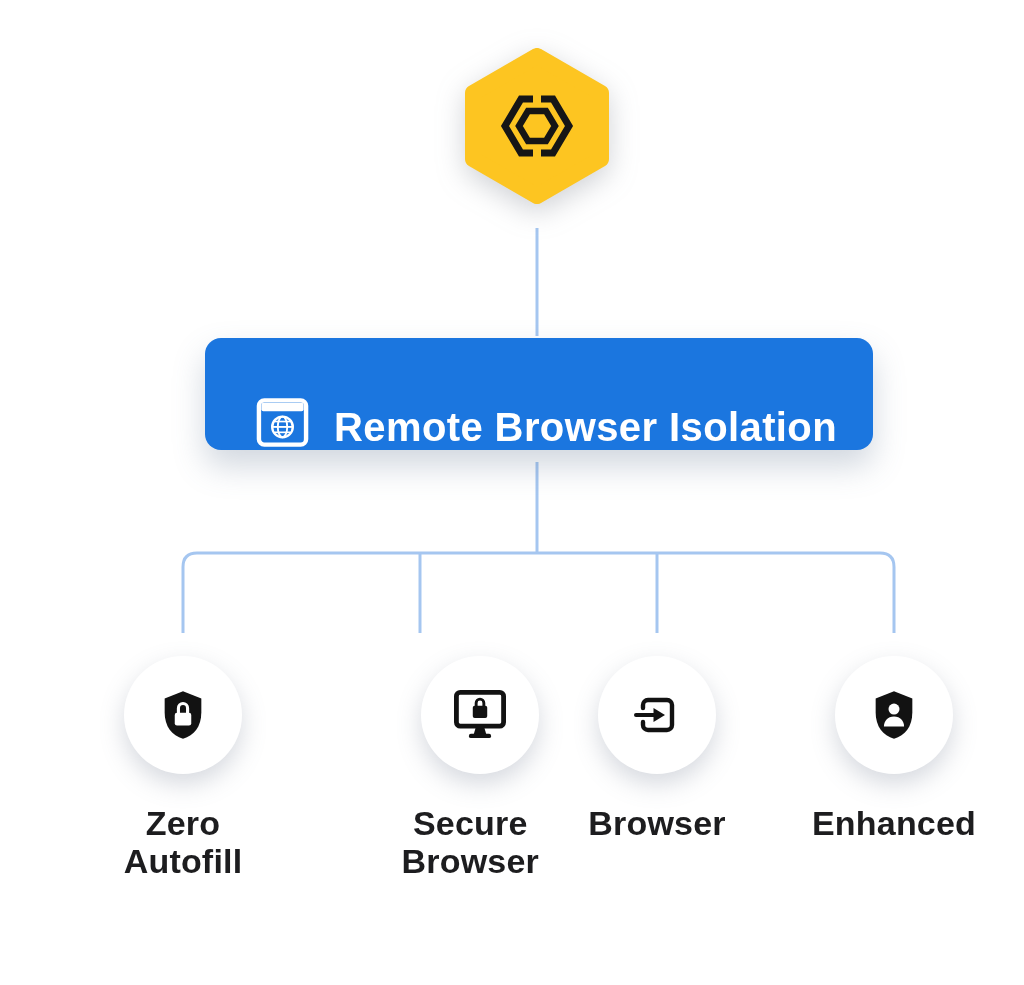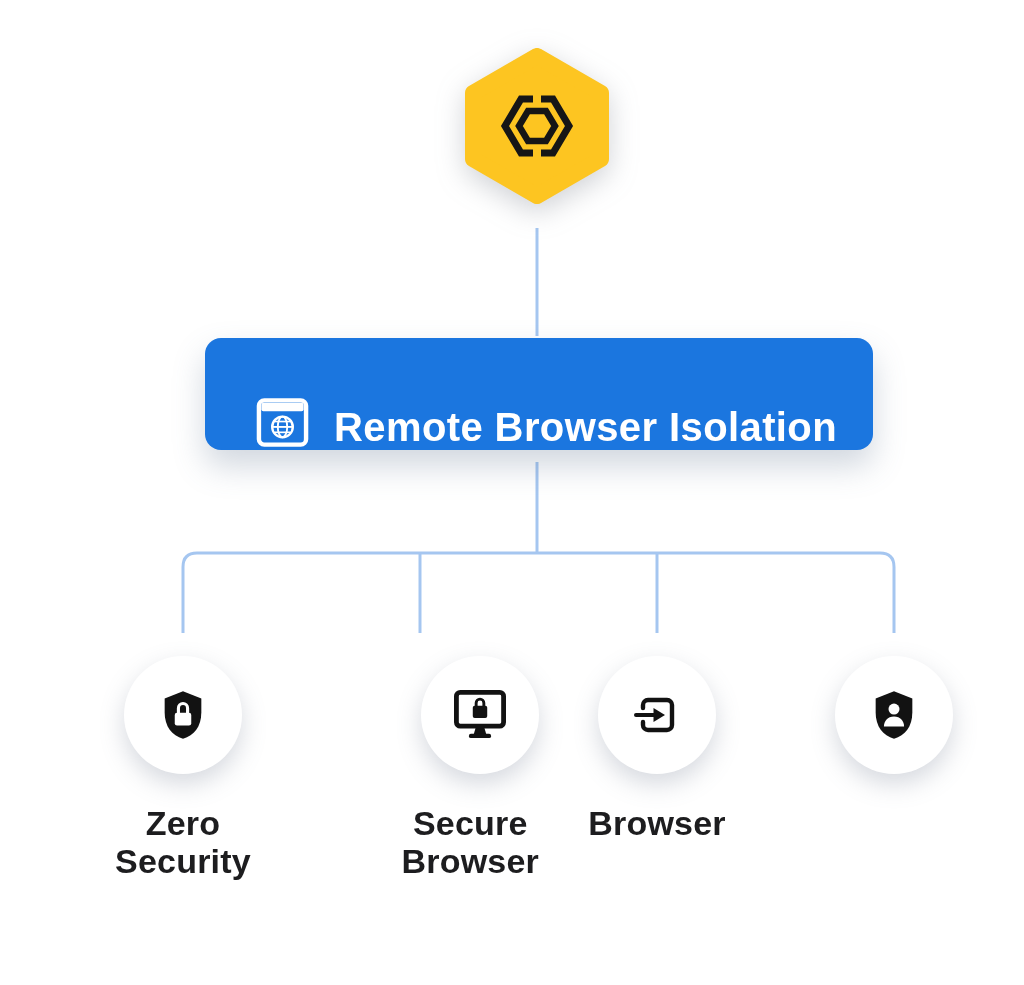--- a/index.html
+++ b/index.html
@@ -138,21 +138,21 @@
   <div class="feature" id="feature-0">
     <div class="circle">
       <svg class="f-icon" width="44" height="52" viewBox="0 0 48 56" aria-hidden="true">
         <path d="M24 2 L44 10 V25 C44 41 36 50 24 54 C12 50 4 41 4 25 V10 Z" fill="#121212"></path>
         <path d="M19 26 v-5.5 a5 5 0 0 1 10 0 V26" fill="none" stroke="#ffffff" stroke-width="3.4"></path>
         <rect x="15" y="25.5" width="18" height="14" rx="2.5" fill="#ffffff"></rect>
       </svg>
     </div>
     <div class="f-label">
       <div>Zero</div>
-      <div>Security</div>
+      <div>Autofill</div>
     </div>
   </div>
 
   <div class="feature" id="feature-1">
     <div class="circle">
       <svg class="f-icon" width="54" height="52" viewBox="0 0 56 54" aria-hidden="true">
         <rect x="3.5" y="3.5" width="49" height="35" rx="4" fill="none" stroke="#121212" stroke-width="5"></rect>
         <polygon points="24,38.5 32,38.5 34.5,47 21.5,47" fill="#121212"></polygon>
         <rect x="16.5" y="46.5" width="23" height="4.5" rx="2" fill="#121212"></rect>
         <path d="M24 18 v-3.5 a4 4 0 0 1 8 0 V18" fill="none" stroke="#121212" stroke-width="3"></path>
@@ -180,16 +180,17 @@
 
   <div class="feature" id="feature-3">
     <div class="circle">
       <svg class="f-icon" width="44" height="52" viewBox="0 0 48 56" aria-hidden="true">
         <path d="M24 2 L44 10 V25 C44 41 36 50 24 54 C12 50 4 41 4 25 V10 Z" fill="#121212"></path>
         <circle cx="24" cy="21.5" r="6" fill="#ffffff"></circle>
         <path d="M24 29.5 c-7 0 -11 5.2 -11 11 h22 c0 -5.8 -4 -11 -11 -11 z" fill="#ffffff"></path>
       </svg>
     </div>
     <div class="f-label">
+      <div>Enhanced</div>
     </div>
   </div>
 
 </div>
 
 </body></html>

